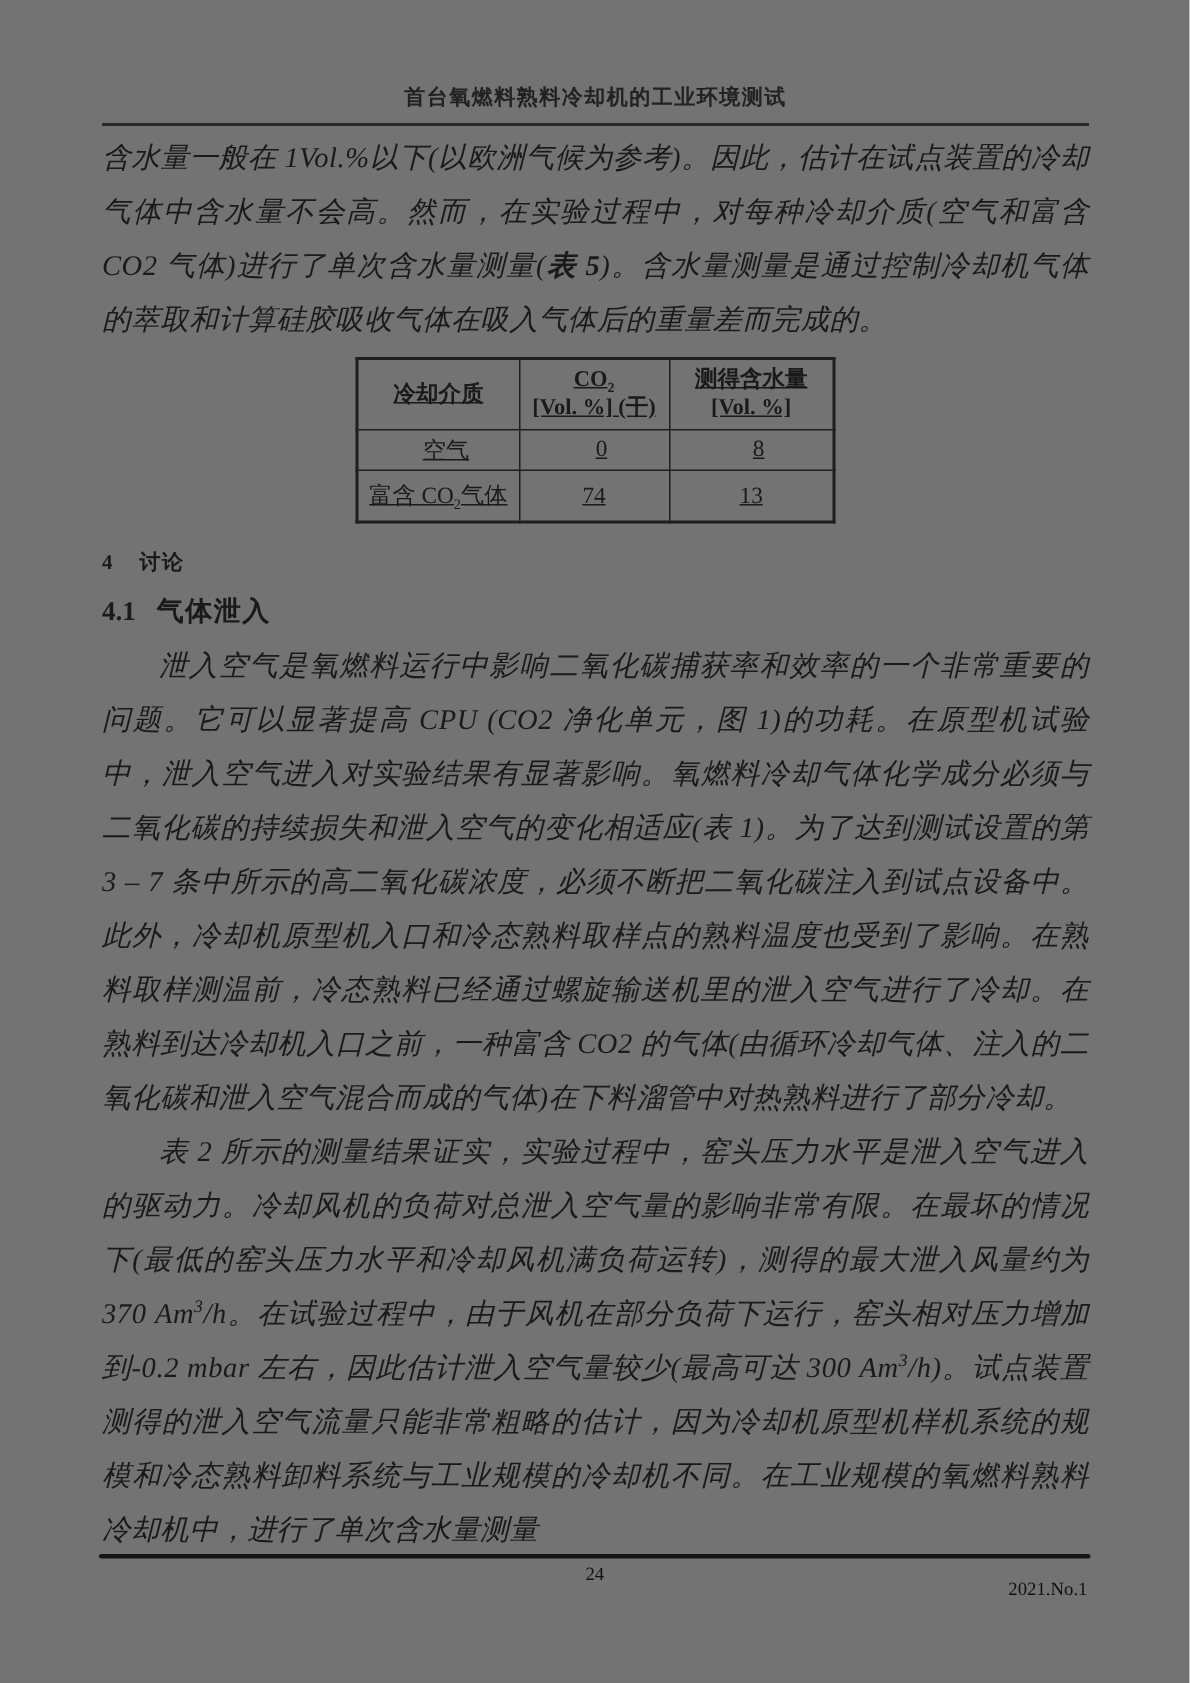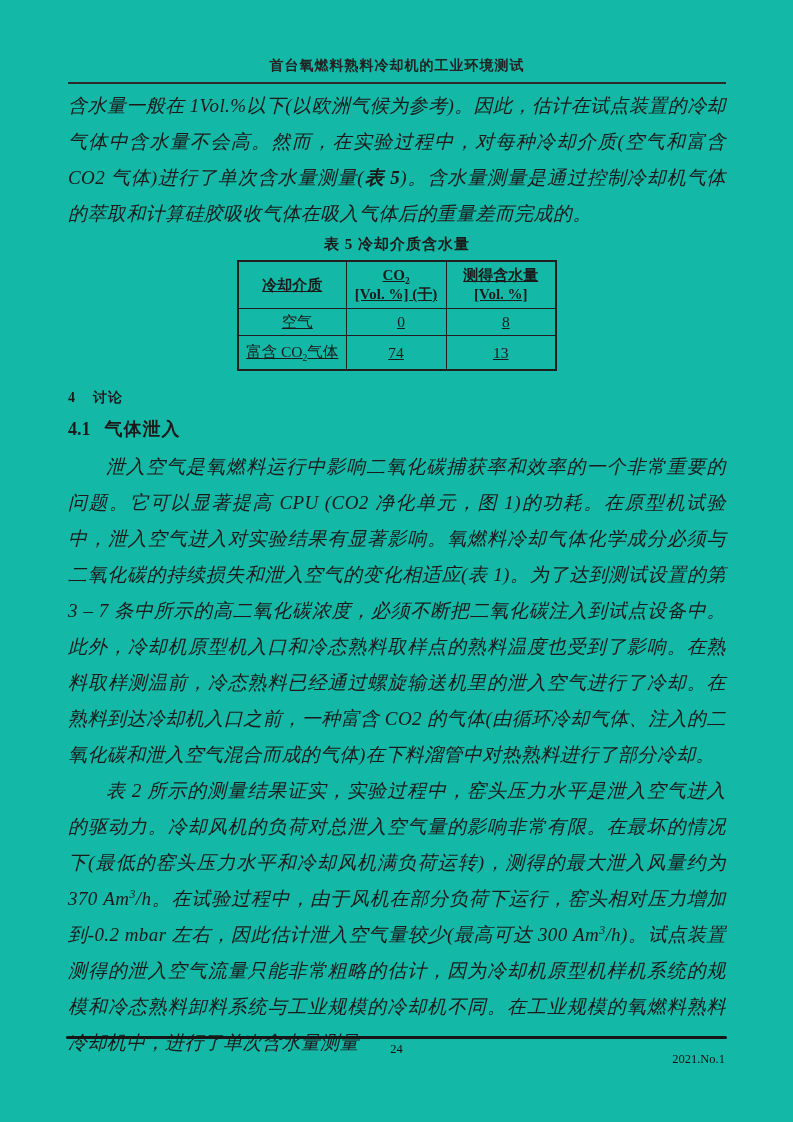--- a/index.html
+++ b/index.html
@@ -5,21 +5,21 @@
 <style>
   html, body {
     margin: 0;
     padding: 0;
     background: #ffffff;
   }
   .page {
     position: relative;
     width: 793px;
     height: 1122px;
-    background: #14b8a6;
+    background: #737373;
     overflow: hidden;
     font-family: "Liberation Serif", "DejaVu Serif", serif;
     color: #1a1a1a;
     margin: 0 auto;
   }
   .content {
     position: absolute;
     left: 68px;
     top: 0;
     width: 658px;
@@ -136,21 +136,20 @@
 <body>
 
 <div class="page">
   <div class="content">
 
     <div class="running-title">首台氧燃料熟料冷却机的工业环境测试</div>
     <div class="header-rule"></div>
 
     <p class="body-para first-para"><span>含水量一般在 1Vol.%以下(以欧洲气候为参考)。因此，估计在试点装置的冷却气体中含水量不会高。然而，在实验过程中，对每种冷却介质(空气和富含 CO2 气体)进行了单次含水量测量(</span><b>表 5</b><span>)。含水量测量是通过控制冷却机气体的萃取和计算硅胶吸收气体在吸入气体后的重量差而完成的。</span></p>
 
-    <div class="table-caption">表 5  冷却介质含水量</div>
 
     <table class="data-table">
       <colgroup>
         <col class="col-medium">
         <col class="col-co2">
         <col class="col-water">
       </colgroup>
       <thead>
         <tr>
           <th><span>冷却介质</span></th>

